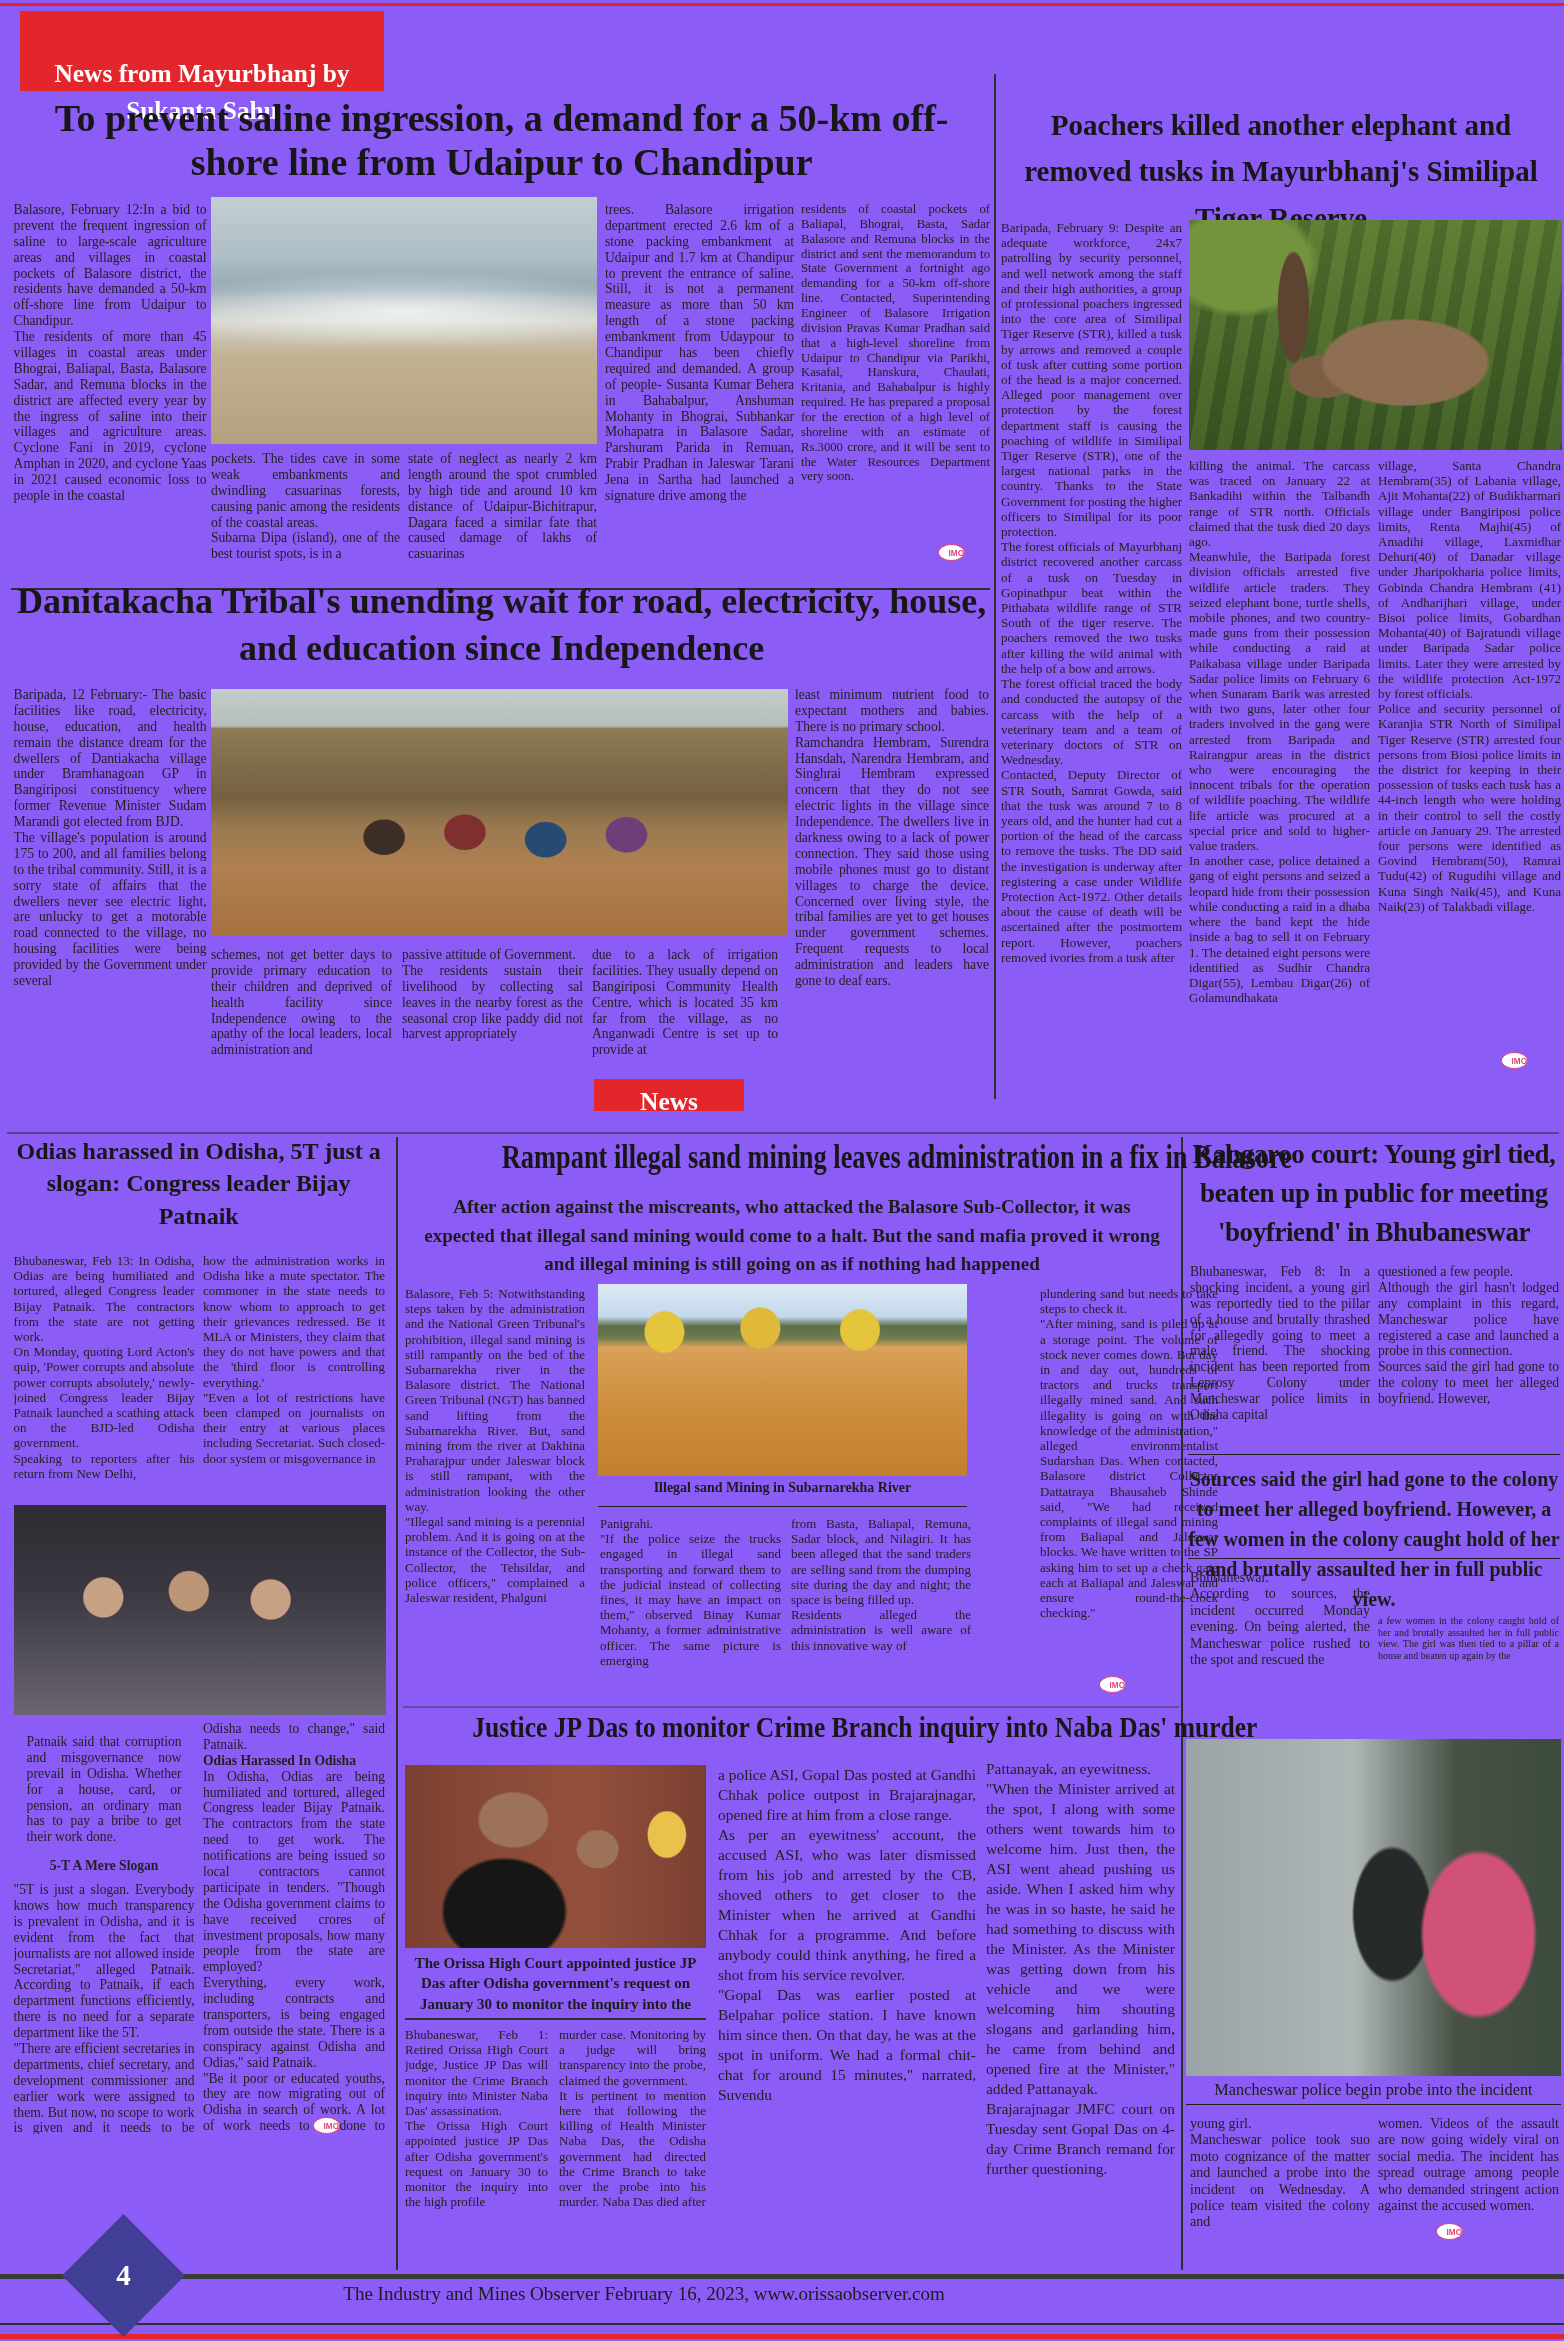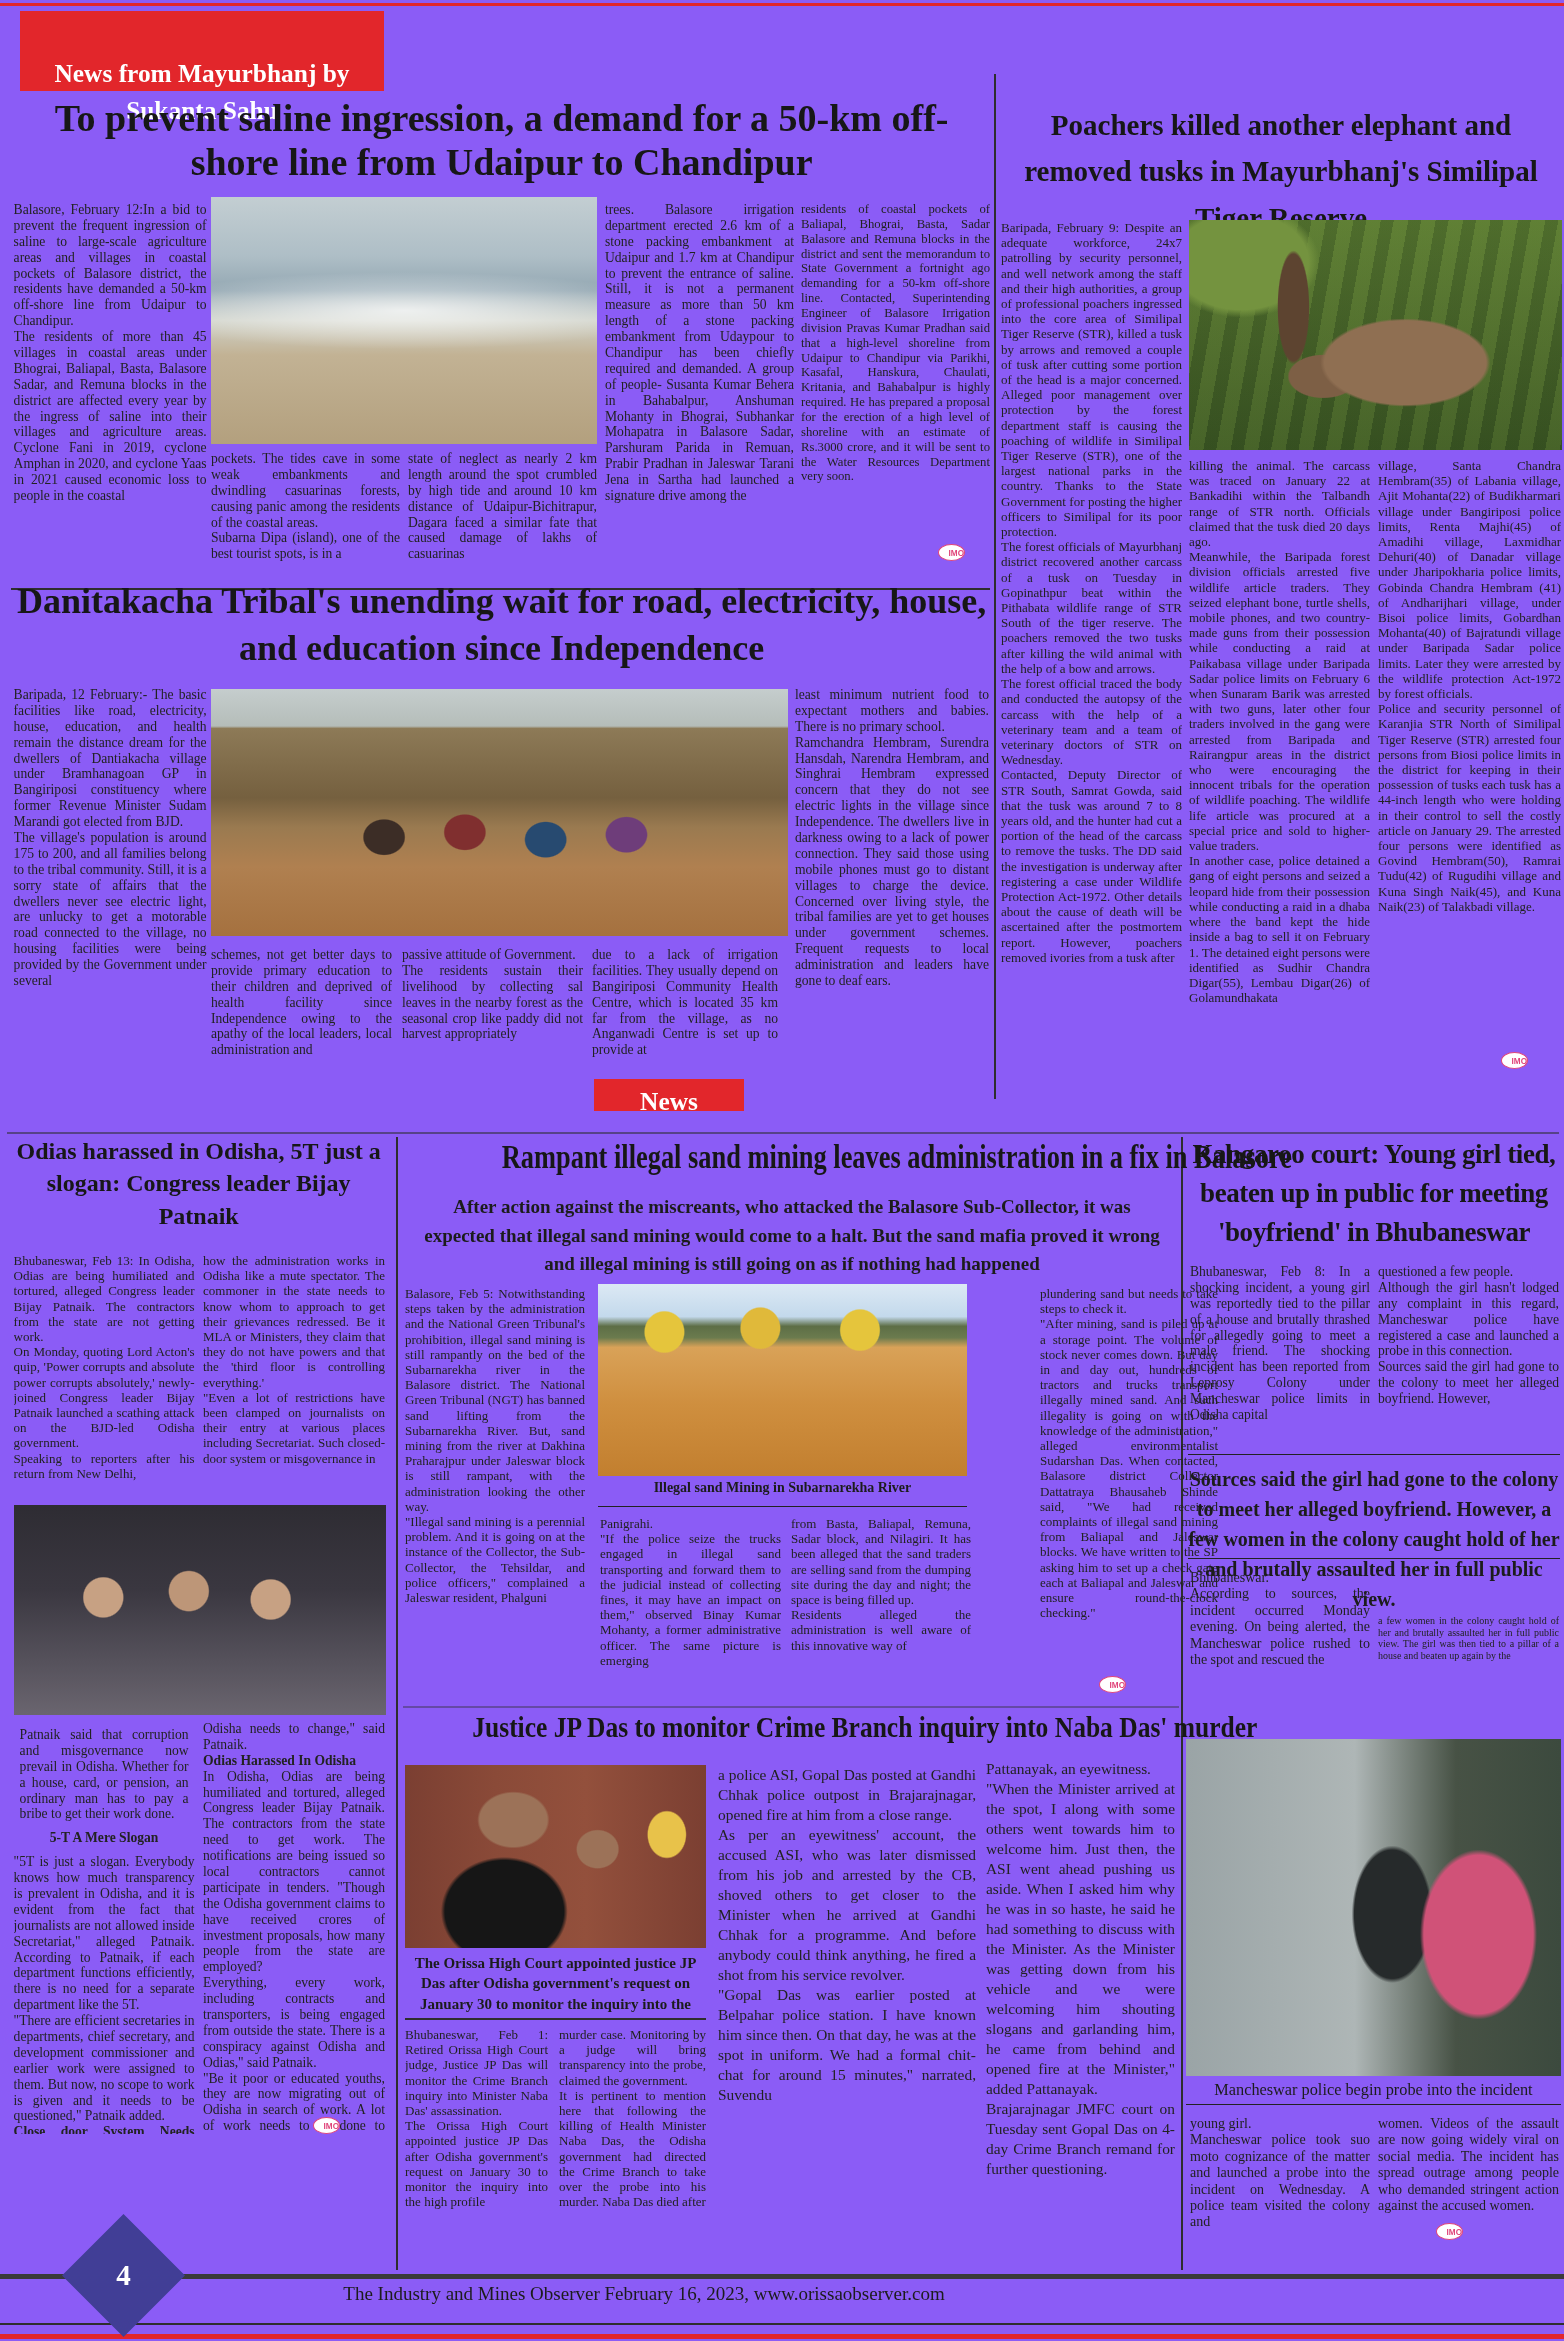--- a/index.html
+++ b/index.html
@@ -100,21 +100,21 @@
 On Monday, quoting Lord Acton's quip, 'Power corrupts and absolute power corrupts absolutely,' newly-joined Congress leader Bijay Patnaik launched a scathing attack on the BJD-led Odisha government.
 Speaking to reporters after his return from New Delhi,</div>
   <div class="abs bt" style="left:203px;top:1253px;width:182px;height:248px;font-size:13px;">how the administration works in Odisha like a mute spectator. The commoner in the state needs to know whom to approach to get their grievances redressed. Be it MLA or Ministers, they claim that they do not have powers and that the 'third floor is controlling everything.'
 "Even a lot of restrictions have been clamped on journalists on their entry at various places including Secretariat. Such closed-door system or misgovernance in</div>
   <div class="abs photo" style="left:13.6px;top:1505px;width:372px;height:210px;
        background-image:radial-gradient(9% 16% at 24% 44%,#c7a183 0 58%,transparent 62%),
        radial-gradient(9% 16% at 47% 41%,#bd9678 0 58%,transparent 62%),
        radial-gradient(9% 16% at 69% 45%,#c7a183 0 58%,transparent 62%),
        linear-gradient(180deg,#2e2c33 0%,#3a3740 40%,#56525c 75%,#6a656f 100%);"></div>
   <div class="abs" style="left:13.6px;top:1721px;width:181px;height:413px;overflow:hidden;">
-    <p class="bt" style="margin:6px;">Patnaik said that corruption and misgovernance now prevail in Odisha. Whether for a house, card, or pension, an ordinary man has to pay a bribe to get their work done.</p>
+    <p class="bt" style="margin:13px;">Patnaik said that corruption and misgovernance now prevail in Odisha. Whether for a house, card, or pension, an ordinary man has to pay a bribe to get their work done.</p>
     <p class="bt subh" style="margin:8px;text-align:center;">5-T A Mere Slogan</p>
     <p class="bt" style="margin:0;">"5T is just a slogan. Everybody knows how much transparency is prevalent in Odisha, and it is evident from the fact that journalists are not allowed inside Secretariat," alleged Patnaik. According to Patnaik, if each department functions efficiently, there is no need for a separate department like the 5T.
 "There are efficient secretaries in departments, chief secretary, and development commissioner and earlier work were assigned to them. But now, no scope to work is given and it needs to be questioned," Patnaik added.</p>
     <p class="bt subh" style="margin:0;">Close door System Needs Change In Odisha.</p>
 
   </div>
   <div class="abs" style="left:203px;top:1721px;width:182px;height:413px;overflow:hidden;">
     <p class="bt" style="margin:0;">Odisha needs to change," said Patnaik.</p>
     <p class="bt subh" style="margin:0;">Odias Harassed In Odisha</p>
     <p class="bt" style="margin:0;">In Odisha, Odias are being humiliated and tortured, alleged Congress leader Bijay Patnaik. The contractors from the state need to get work. The notifications are being issued so local contractors cannot participate in tenders. "Though the Odisha government claims to have received crores of investment proposals, how many people from the state are employed?

